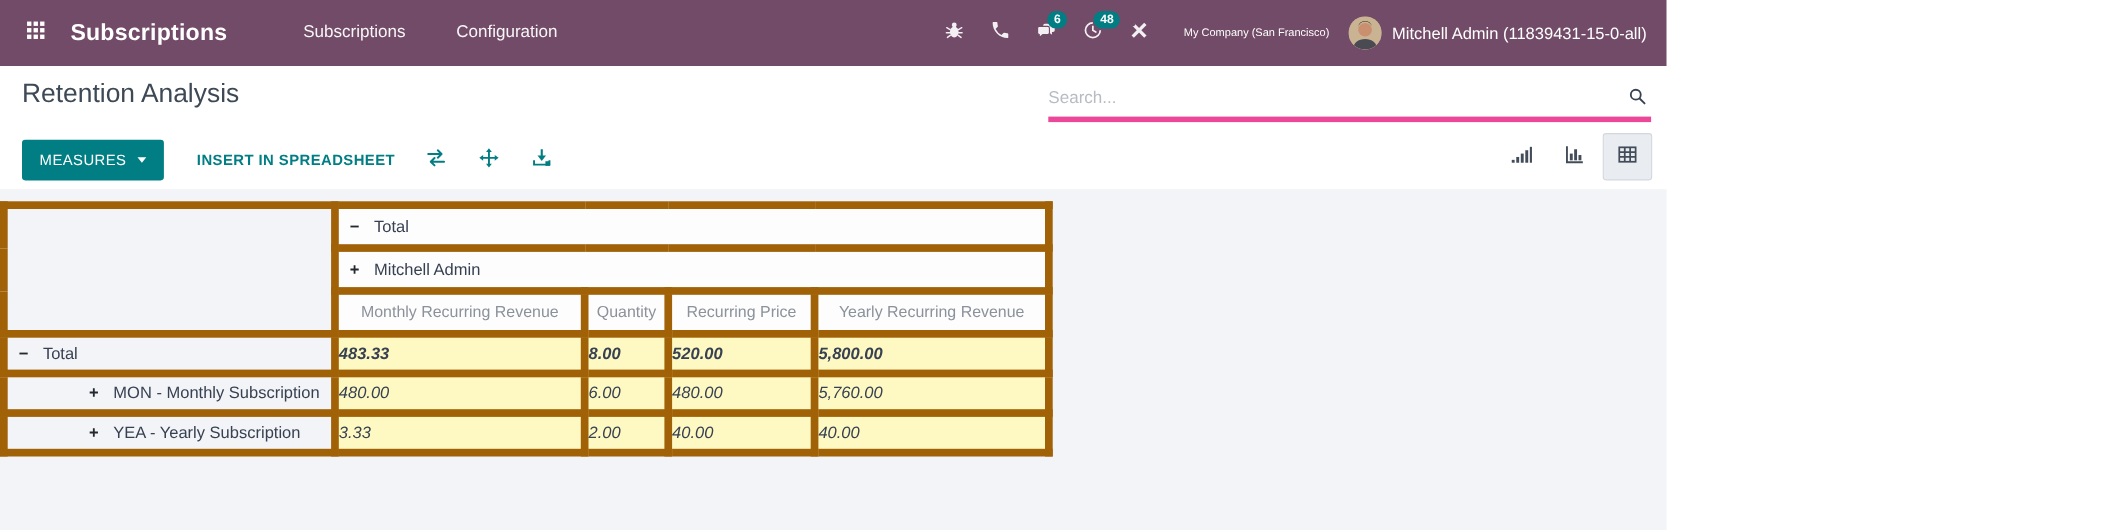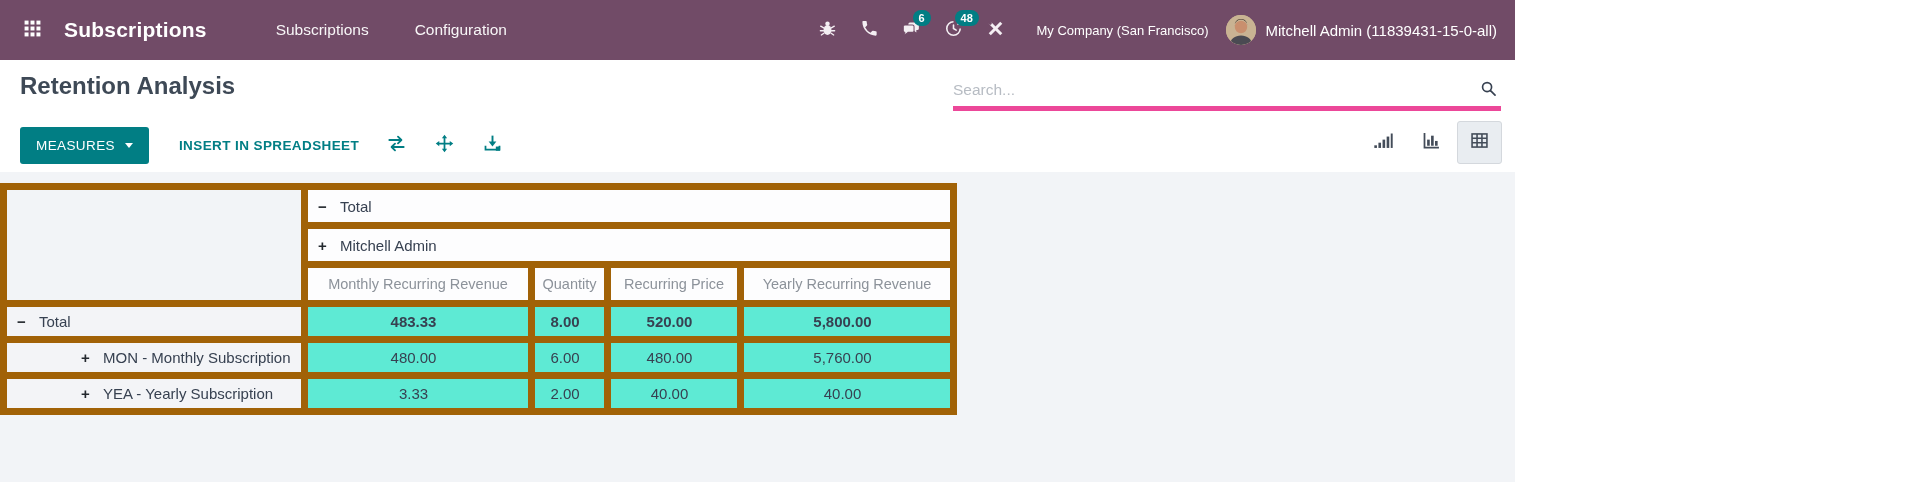--- a/index.html
+++ b/index.html
@@ -15,28 +15,28 @@
   .brand { font-size:21px; font-weight:700; margin-left:14px; letter-spacing:.2px; cursor:pointer; }
   .topnav { display:flex; margin-left:46px; }
   .topnav .nav-item { color:rgba(255,255,255,.95); font-size:15.5px; padding:19px 23px; cursor:pointer; }
   .systray { margin-left:auto; display:flex; align-items:center; }
   .tray-btn { position:relative; width:42px; height:42px; display:flex; align-items:center;
               justify-content:center; color:#f4eff3; cursor:pointer; }
   .tray-btn svg { width:19px; height:19px; }
   .badge { position:absolute; top:1px; left:22px; background:#017E84; color:#fff;
            font-size:11px; font-weight:700; line-height:14px; padding:1px 6px;
            border-radius:9px; white-space:nowrap; }
-  .company { margin:0 18px 0 20px; font-size:13px; cursor:pointer; white-space:nowrap; }
+  .company { margin:0 18px 0 20px; font-size:10px; cursor:pointer; white-space:nowrap; }
   .avatar { width:30px; height:30px; border-radius:50%; overflow:hidden; flex:none; cursor:pointer;
             background:#c9b393; }
   .username { margin-left:9px; margin-right:6px; font-size:15px; cursor:pointer; white-space:nowrap; }
 
   
   .control { position:relative; height:112px; background:#fff; }
-  .page-title { position:absolute; left:20px; top:12px; font-size:24px; font-weight:700; color:#3e4956; }
+  .page-title { position:absolute; left:20px; top:12px; font-size:24px; font-weight:400; color:#3e4956; }
   .search-bar { position:absolute; left:953px; right:14px; top:14px; height:37px;
                 border-bottom:5px solid #ec4899; display:flex; align-items:center; }
   .search-bar input { flex:1; border:none; outline:none; background:transparent;
                       font-family:"Liberation Sans",sans-serif; font-size:15.5px; color:#374151; }
   .search-bar input::placeholder { color:#b7bcc3; }
   .search-btn { color:#374151; width:26px; height:26px; display:flex; align-items:center;
                 justify-content:center; cursor:pointer; }
   .search-btn svg { width:19px; height:19px; }
 
   .left-tools { position:absolute; left:20px; top:66px; height:38px; display:flex; align-items:center; }
@@ -70,21 +70,21 @@
                 font-size:15px; color:#374151; }
   .pivot th, .pivot td { border:7px solid #a16207; }
   .pivot thead th { height:39px; background:#fdfdfe; font-weight:400; text-align:left;
                     padding-left:10px; cursor:pointer; }
   .pivot th.corner { background:#f2f4f7; cursor:default; }
   .pivot th.measure { text-align:center; color:#8c929a; font-size:14.5px; font-weight:400;
                       padding:0 6px; }
   .pivot tbody td { height:36px; }
   .pivot td.rowlabel { background:#f3f4f7; padding-left:10px; cursor:pointer; }
   .pivot td.rowlabel.lvl1 { padding-left:74px; }
-  .pivot td.val { background:#5eead4; text-align:center; padding-right:9px; }
+  .pivot td.val { background:#fef9c3; text-align:left; padding-right:9px;font-style:italic; }
   .pivot tr.total-row td.val { font-weight:700; }
   .expander { display:inline-block; width:22px; font-weight:700; font-size:15px; color:#23282e; }
 </style>
 </head>
 <body>
 
 <div class="page">
 
   <header class="topbar">
     <div class="apps-btn">

